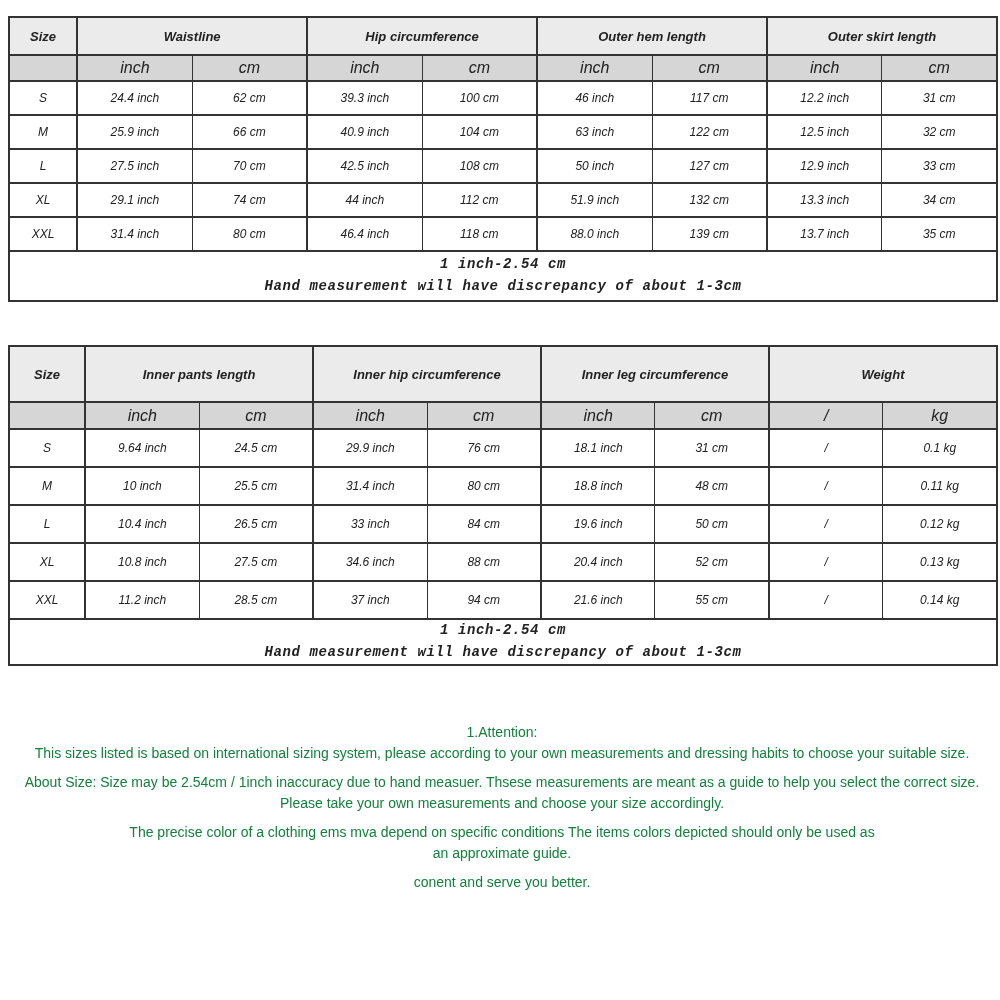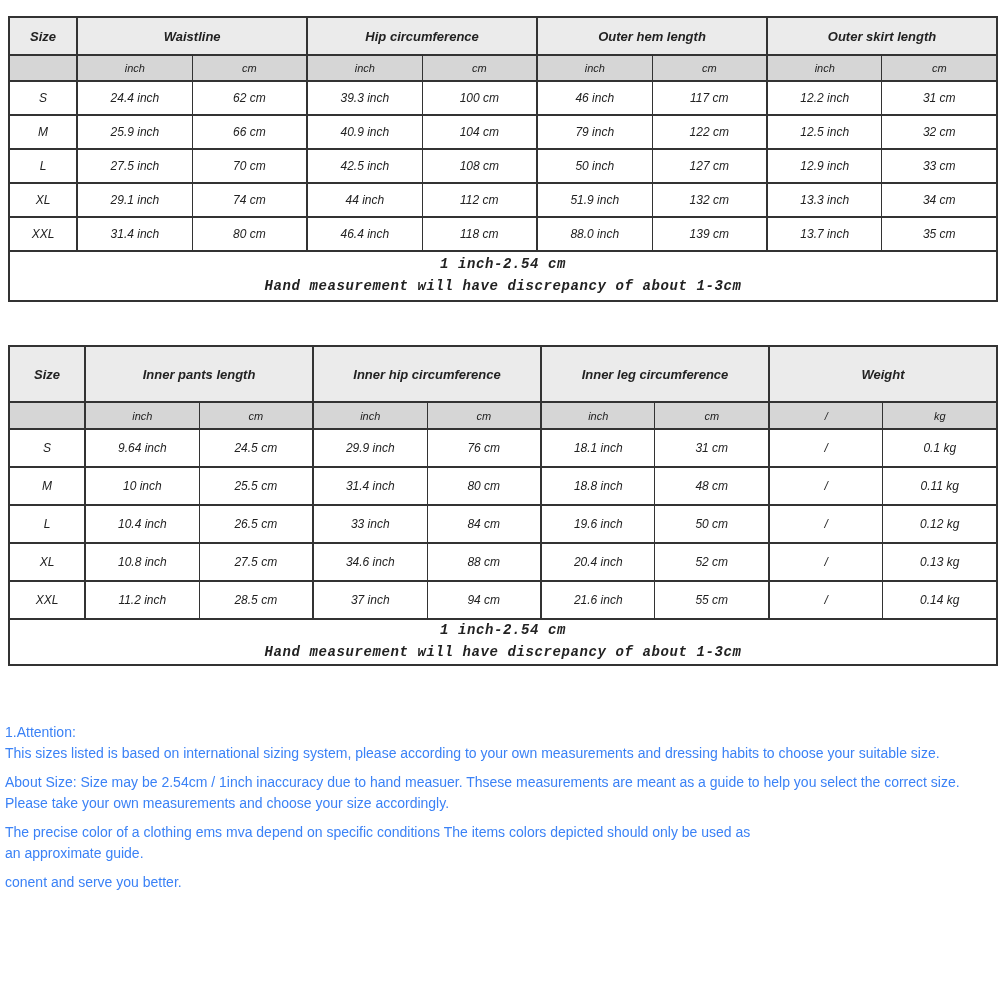--- a/index.html
+++ b/index.html
@@ -10,41 +10,41 @@
   .size-table {
     position:absolute; border-collapse:collapse; table-layout:fixed;
     background:#ffffff; border:2px solid #333333;font-style:italic;
   }
   .size-table th, .size-table td {
     border:1px solid #333333; border-top:2px solid #333333; border-bottom:2px solid #333333;
     text-align:center; vertical-align:middle; padding:0; overflow:hidden; color:#222222;
   }
   .gs { border-left:2px solid #333333 !important; }
   .hrow th { background:#ebebeb; font-weight:bold; font-size:13px; }
-  .srow td { background:#d6d6d6; font-size:11px; }
+  .srow td { background:#d6d6d6; font-size:16px; }
   .drow td { background:#ffffff; font-size:12px; }
   .frow td {
     background:#ffffff; font-family:"Liberation Mono", monospace; font-weight:bold;
     font-size:14px; letter-spacing:0.6px; line-height:1.55;
   }
   col.size-col { width:6.9%; }
   #table1 { left:8px; top:16px; width:990px; }
   #table1 .hrow th { height:36px; }
   #table1 .srow td { height:24px; }
   #table1 .drow td { height:32px; }
   #table1 .frow td { height:48px; }
   #table2 { left:8px; top:345px; width:990px; }
   #table2 col.size-col { width:7.7%; }
   #table2 .hrow th { height:54px; }
   #table2 .srow td { height:25px; }
   #table2 .drow td { height:36px; }
   #table2 .frow td { height:44px; }
   .notes {
     position:absolute; left:5px; top:722px; width:994px;
-    font-size:14px; line-height:21px; color:#3b82f6;
+    font-size:14px; line-height:21px; color:#15803d;text-align:center;
   }
   .note { margin-bottom:8px; }
   .note-line { white-space:nowrap; }
 </style>
 </head>
 <body>
 
 <table class="size-table" id="table1">
     <colgroup>
       <col class="size-col">
@@ -86,21 +86,21 @@
         <td>117 cm</td>
         <td class="gs">12.2 inch</td>
         <td>31 cm</td>
       </tr>
       <tr class="drow">
         <td>M</td>
         <td class="gs">25.9 inch</td>
         <td>66 cm</td>
         <td class="gs">40.9 inch</td>
         <td>104 cm</td>
-        <td class="gs">79 inch</td>
+        <td class="gs">63 inch</td>
         <td>122 cm</td>
         <td class="gs">12.5 inch</td>
         <td>32 cm</td>
       </tr>
       <tr class="drow">
         <td>L</td>
         <td class="gs">27.5 inch</td>
         <td>70 cm</td>
         <td class="gs">42.5 inch</td>
         <td>108 cm</td>

